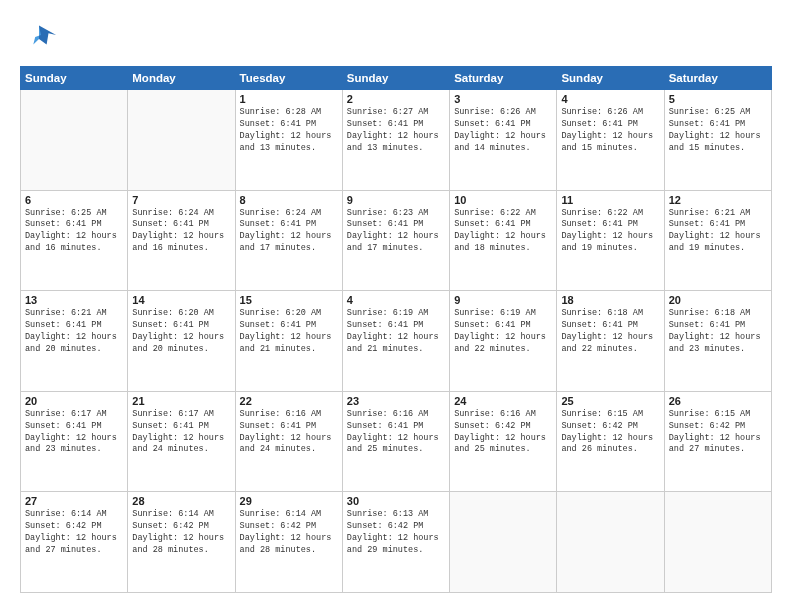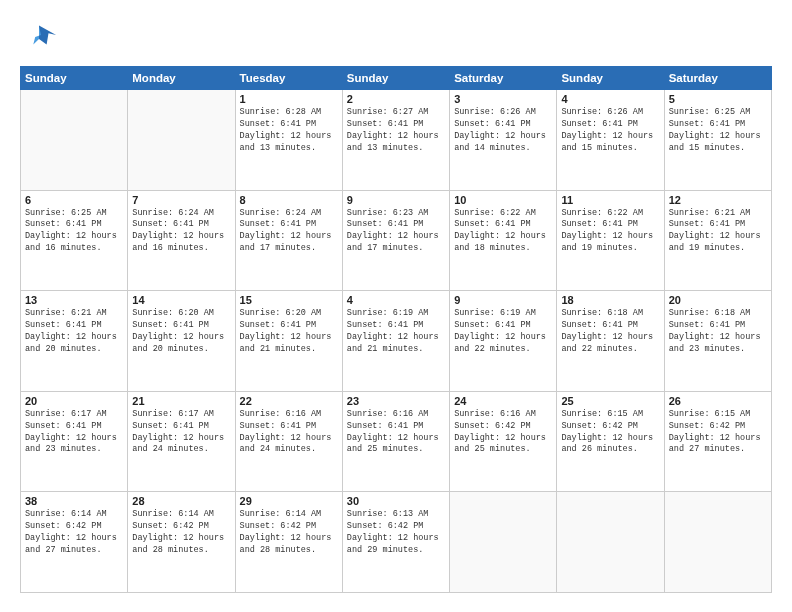--- a/index.html
+++ b/index.html
@@ -246,21 +246,21 @@
             <div class="day-number">25</div>
 <div class="day-info">Sunrise: 6:15 AM<br>Sunset: 6:42 PM<br>Daylight: 12 hours and 26 minutes.</div>
           </td>
           <td>
             <div class="day-number">26</div>
 <div class="day-info">Sunrise: 6:15 AM<br>Sunset: 6:42 PM<br>Daylight: 12 hours and 27 minutes.</div>
           </td>
         </tr>
         <tr>
           <td>
-            <div class="day-number">38</div>
+            <div class="day-number">27</div>
 <div class="day-info">Sunrise: 6:14 AM<br>Sunset: 6:42 PM<br>Daylight: 12 hours and 27 minutes.</div>
           </td>
           <td>
             <div class="day-number">28</div>
 <div class="day-info">Sunrise: 6:14 AM<br>Sunset: 6:42 PM<br>Daylight: 12 hours and 28 minutes.</div>
           </td>
           <td>
             <div class="day-number">29</div>
 <div class="day-info">Sunrise: 6:14 AM<br>Sunset: 6:42 PM<br>Daylight: 12 hours and 28 minutes.</div>
           </td>

